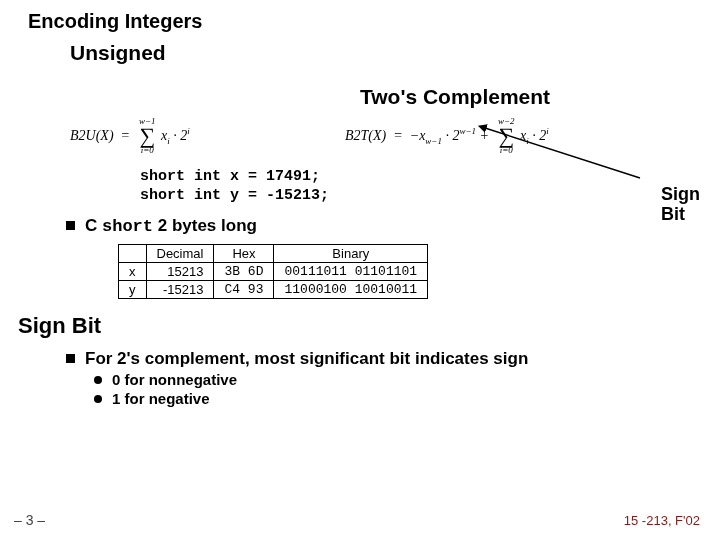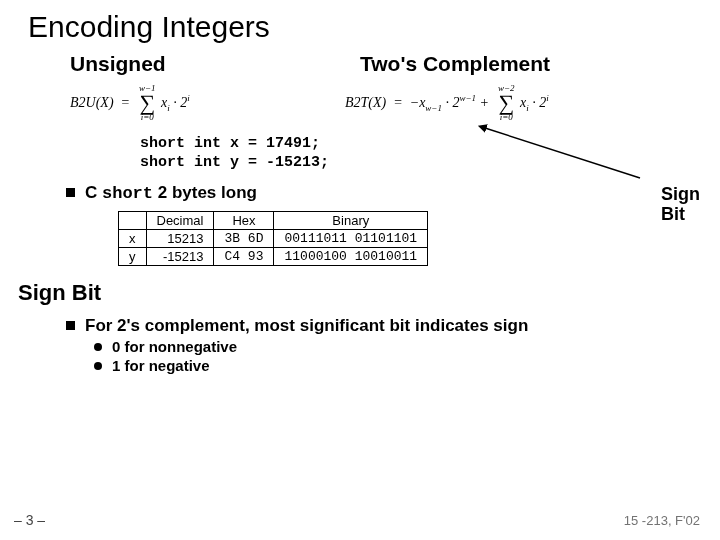--- a/index.html
+++ b/index.html
@@ -6,37 +6,38 @@
   body {
     width: 720px;
     height: 540px;
     background: #fff;
     font-family: Arial, Helvetica, sans-serif;
     color: #000;
     position: relative;
     overflow: hidden;
   }
   .title {
-    font-size: 30px;
-    font-weight: normal;
+    font-size: 20px;
+    font-weight: bold;
     padding: 10px 0 0 28px;
   }
   .subhead-row {
     display: flex;
     margin-top: 8px;
   }
   .subhead-left {
     width: 360px;
     padding-left: 70px;
     font-size: 21px;
     font-weight: bold;
   }
   .subhead-right {
     font-size: 21px;
     font-weight: bold;
+    margin-top: 44px;
   }
   .formula-row {
     display: flex;
     margin-top: 8px;
     font-family: "Times New Roman", serif;
     font-style: italic;
     font-size: 14px;
   }
   .formula-left {
     width: 345px;
@@ -107,21 +108,21 @@
     left: 14px;
     bottom: 12px;
     font-size: 14px;
     color: #444;
   }
   .footer-right {
     position: absolute;
     right: 20px;
     bottom: 12px;
     font-size: 13px;
-    color: #737373;
+    color: #7f1d1d;
   }
   .signbit-label {
     position: absolute;
     left: 633px;
     top: 185px;
     font-size: 18px;
     font-weight: bold;
     line-height: 1.1;
     text-align: left;
     margin-left: 28px;

